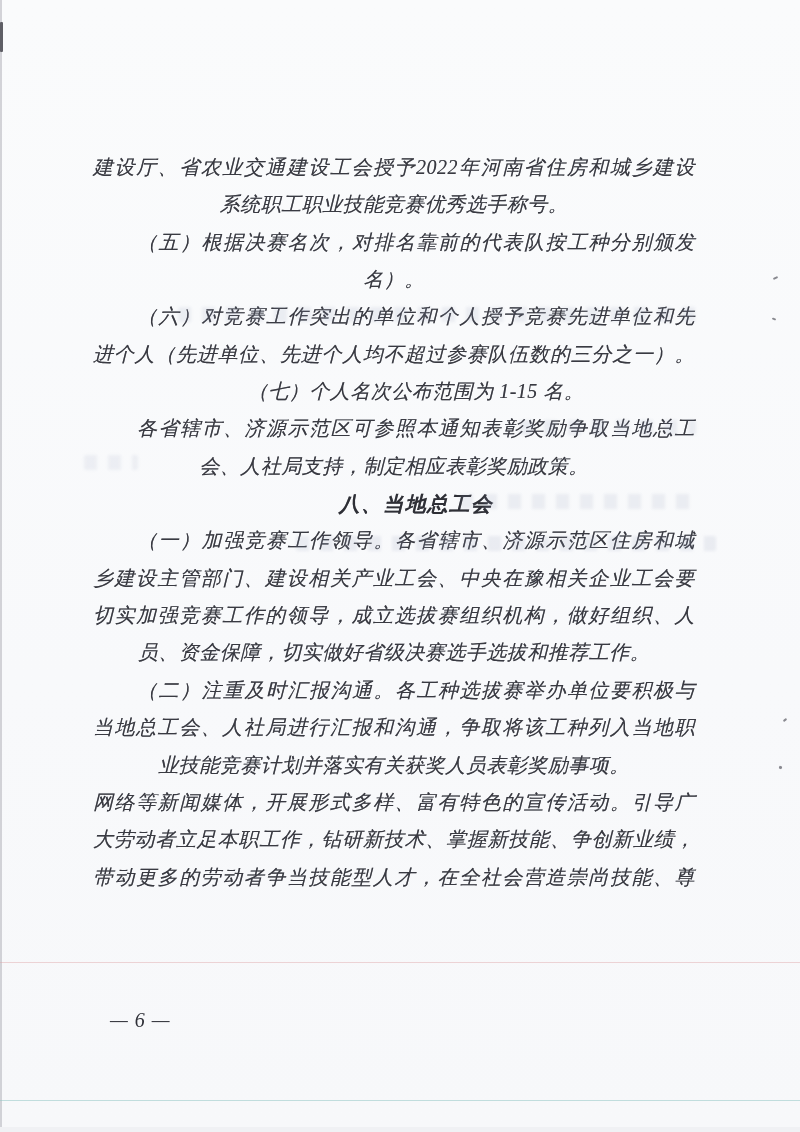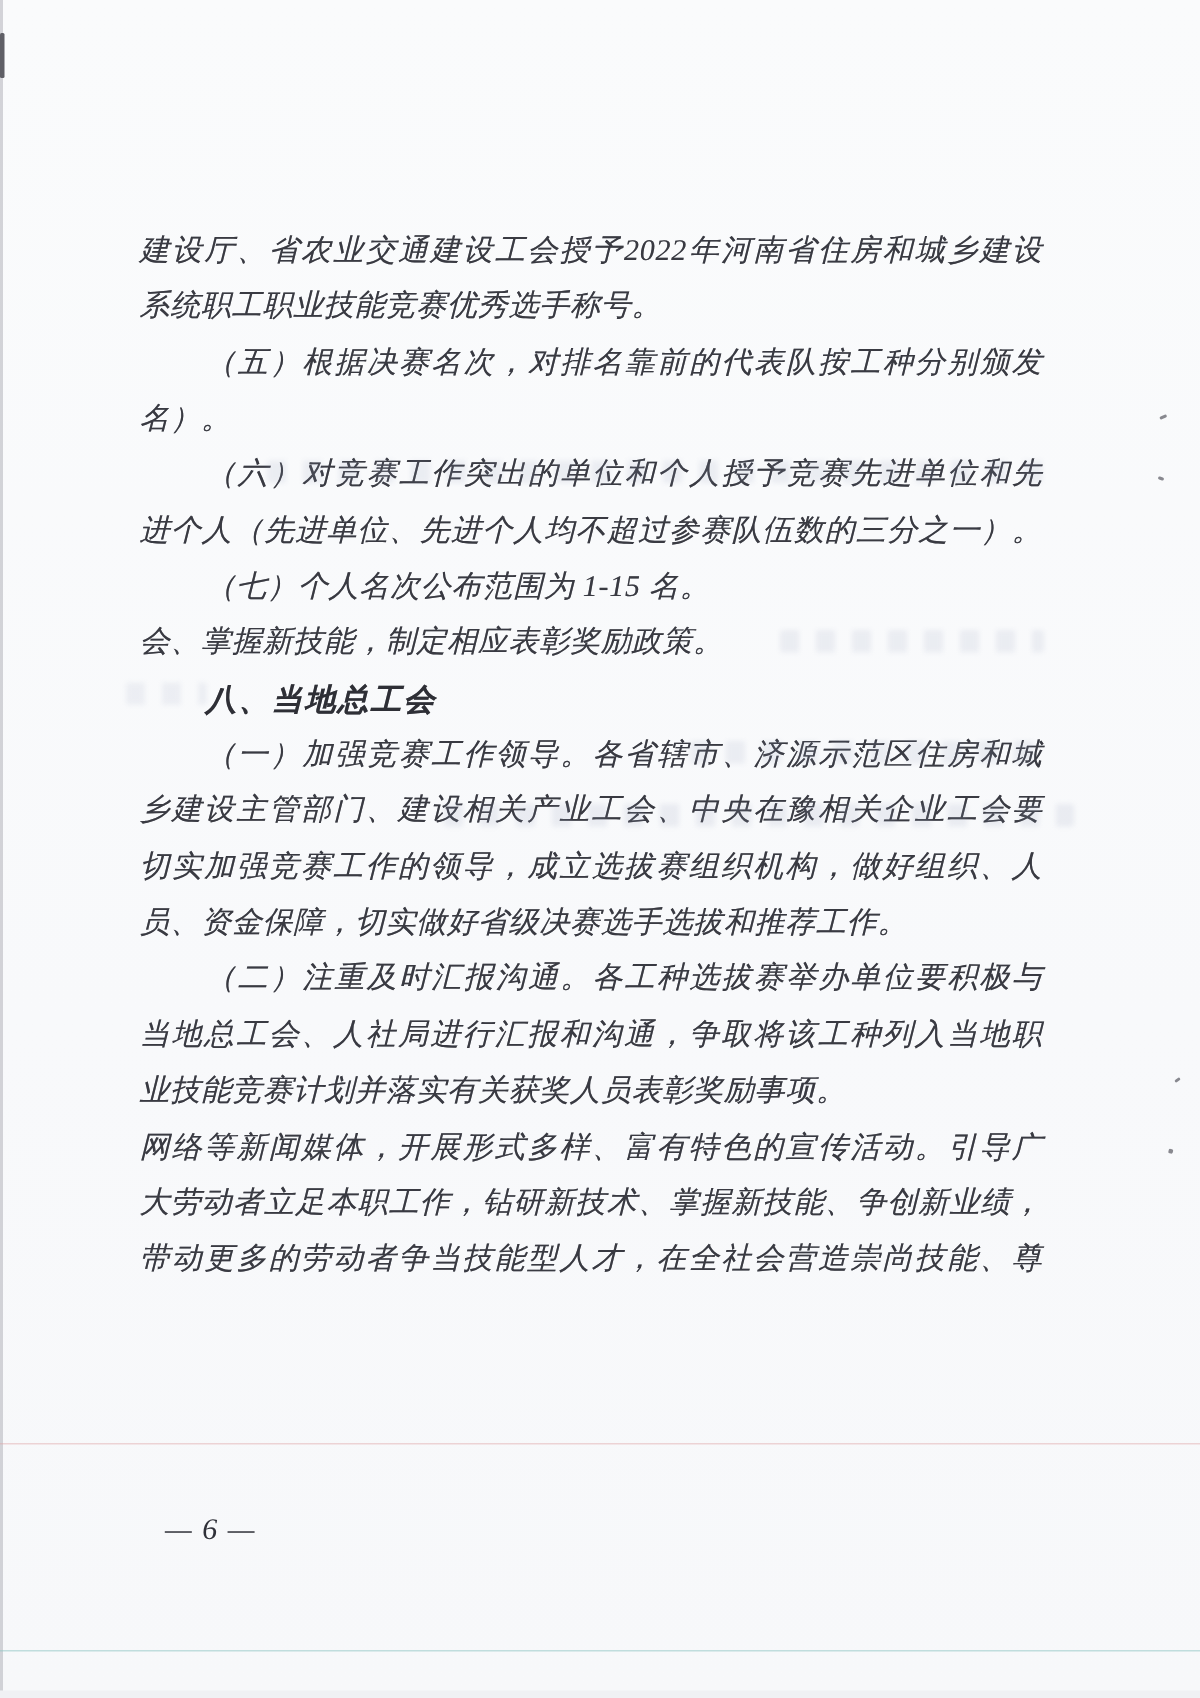--- a/index.html
+++ b/index.html
@@ -43,20 +43,21 @@
   
   .textblock{
     position:absolute;left:93px;top:149px;width:602px;
   }
   .ln{
     height:37.35px;line-height:37.35px;
     font-size:20px;
     white-space:normal;
     letter-spacing:.5px;
     text-shadow:0 0 .4px rgba(57,58,66,.55);
+    text-align:center;
   }
   .ln.j{text-align:justify;text-align-last:justify;}
   .ln.i{text-indent:44px;}
   .ln.h{
     font-family:"Liberation Sans","DejaVu Sans",sans-serif;
     font-weight:700;font-size:20.5px;color:#2e2f36;
     letter-spacing:1.5px;
   }
   .page-number{
     position:absolute;left:110px;top:1003px;
@@ -73,21 +74,22 @@
   <div class="edge-notch"></div>
 
   <div class="textblock">
     <div class="ln j">建设厅、省农业交通建设工会授予2022年河南省住房和城乡建设</div>
     <div class="ln">系统职工职业技能竞赛优秀选手称号。</div>
     <div class="ln j i">（五）根据决赛名次，对排名靠前的代表队按工种分别颁发</div>
     <div class="ln">名）。</div>
     <div class="ln j i">（六）对竞赛工作突出的单位和个人授予竞赛先进单位和先</div>
     <div class="ln j">进个人（先进单位、先进个人均不超过参赛队伍数的三分之一）。</div>
     <div class="ln i">（七）个人名次公布范围为 1-15 名。</div>
-    <div class="ln">会、掌握新技能，制定相应表彰奖励政策。</div>
+    <div class="ln j i">各省辖市、济源示范区可参照本通知表彰奖励争取当地总工</div>
+    <div class="ln">会、人社局支持，制定相应表彰奖励政策。</div>
     <div class="ln h i">八、当地总工会</div>
     <div class="ln j i">（一）加强竞赛工作领导。各省辖市、济源示范区住房和城</div>
     <div class="ln j">乡建设主管部门、建设相关产业工会、中央在豫相关企业工会要</div>
     <div class="ln j">切实加强竞赛工作的领导，成立选拔赛组织机构，做好组织、人</div>
     <div class="ln">员、资金保障，切实做好省级决赛选手选拔和推荐工作。</div>
     <div class="ln j i">（二）注重及时汇报沟通。各工种选拔赛举办单位要积极与</div>
     <div class="ln j">当地总工会、人社局进行汇报和沟通，争取将该工种列入当地职</div>
     <div class="ln">业技能竞赛计划并落实有关获奖人员表彰奖励事项。</div>
     <div class="ln j">网络等新闻媒体，开展形式多样、富有特色的宣传活动。引导广</div>
     <div class="ln j">大劳动者立足本职工作，钻研新技术、掌握新技能、争创新业绩，</div>

